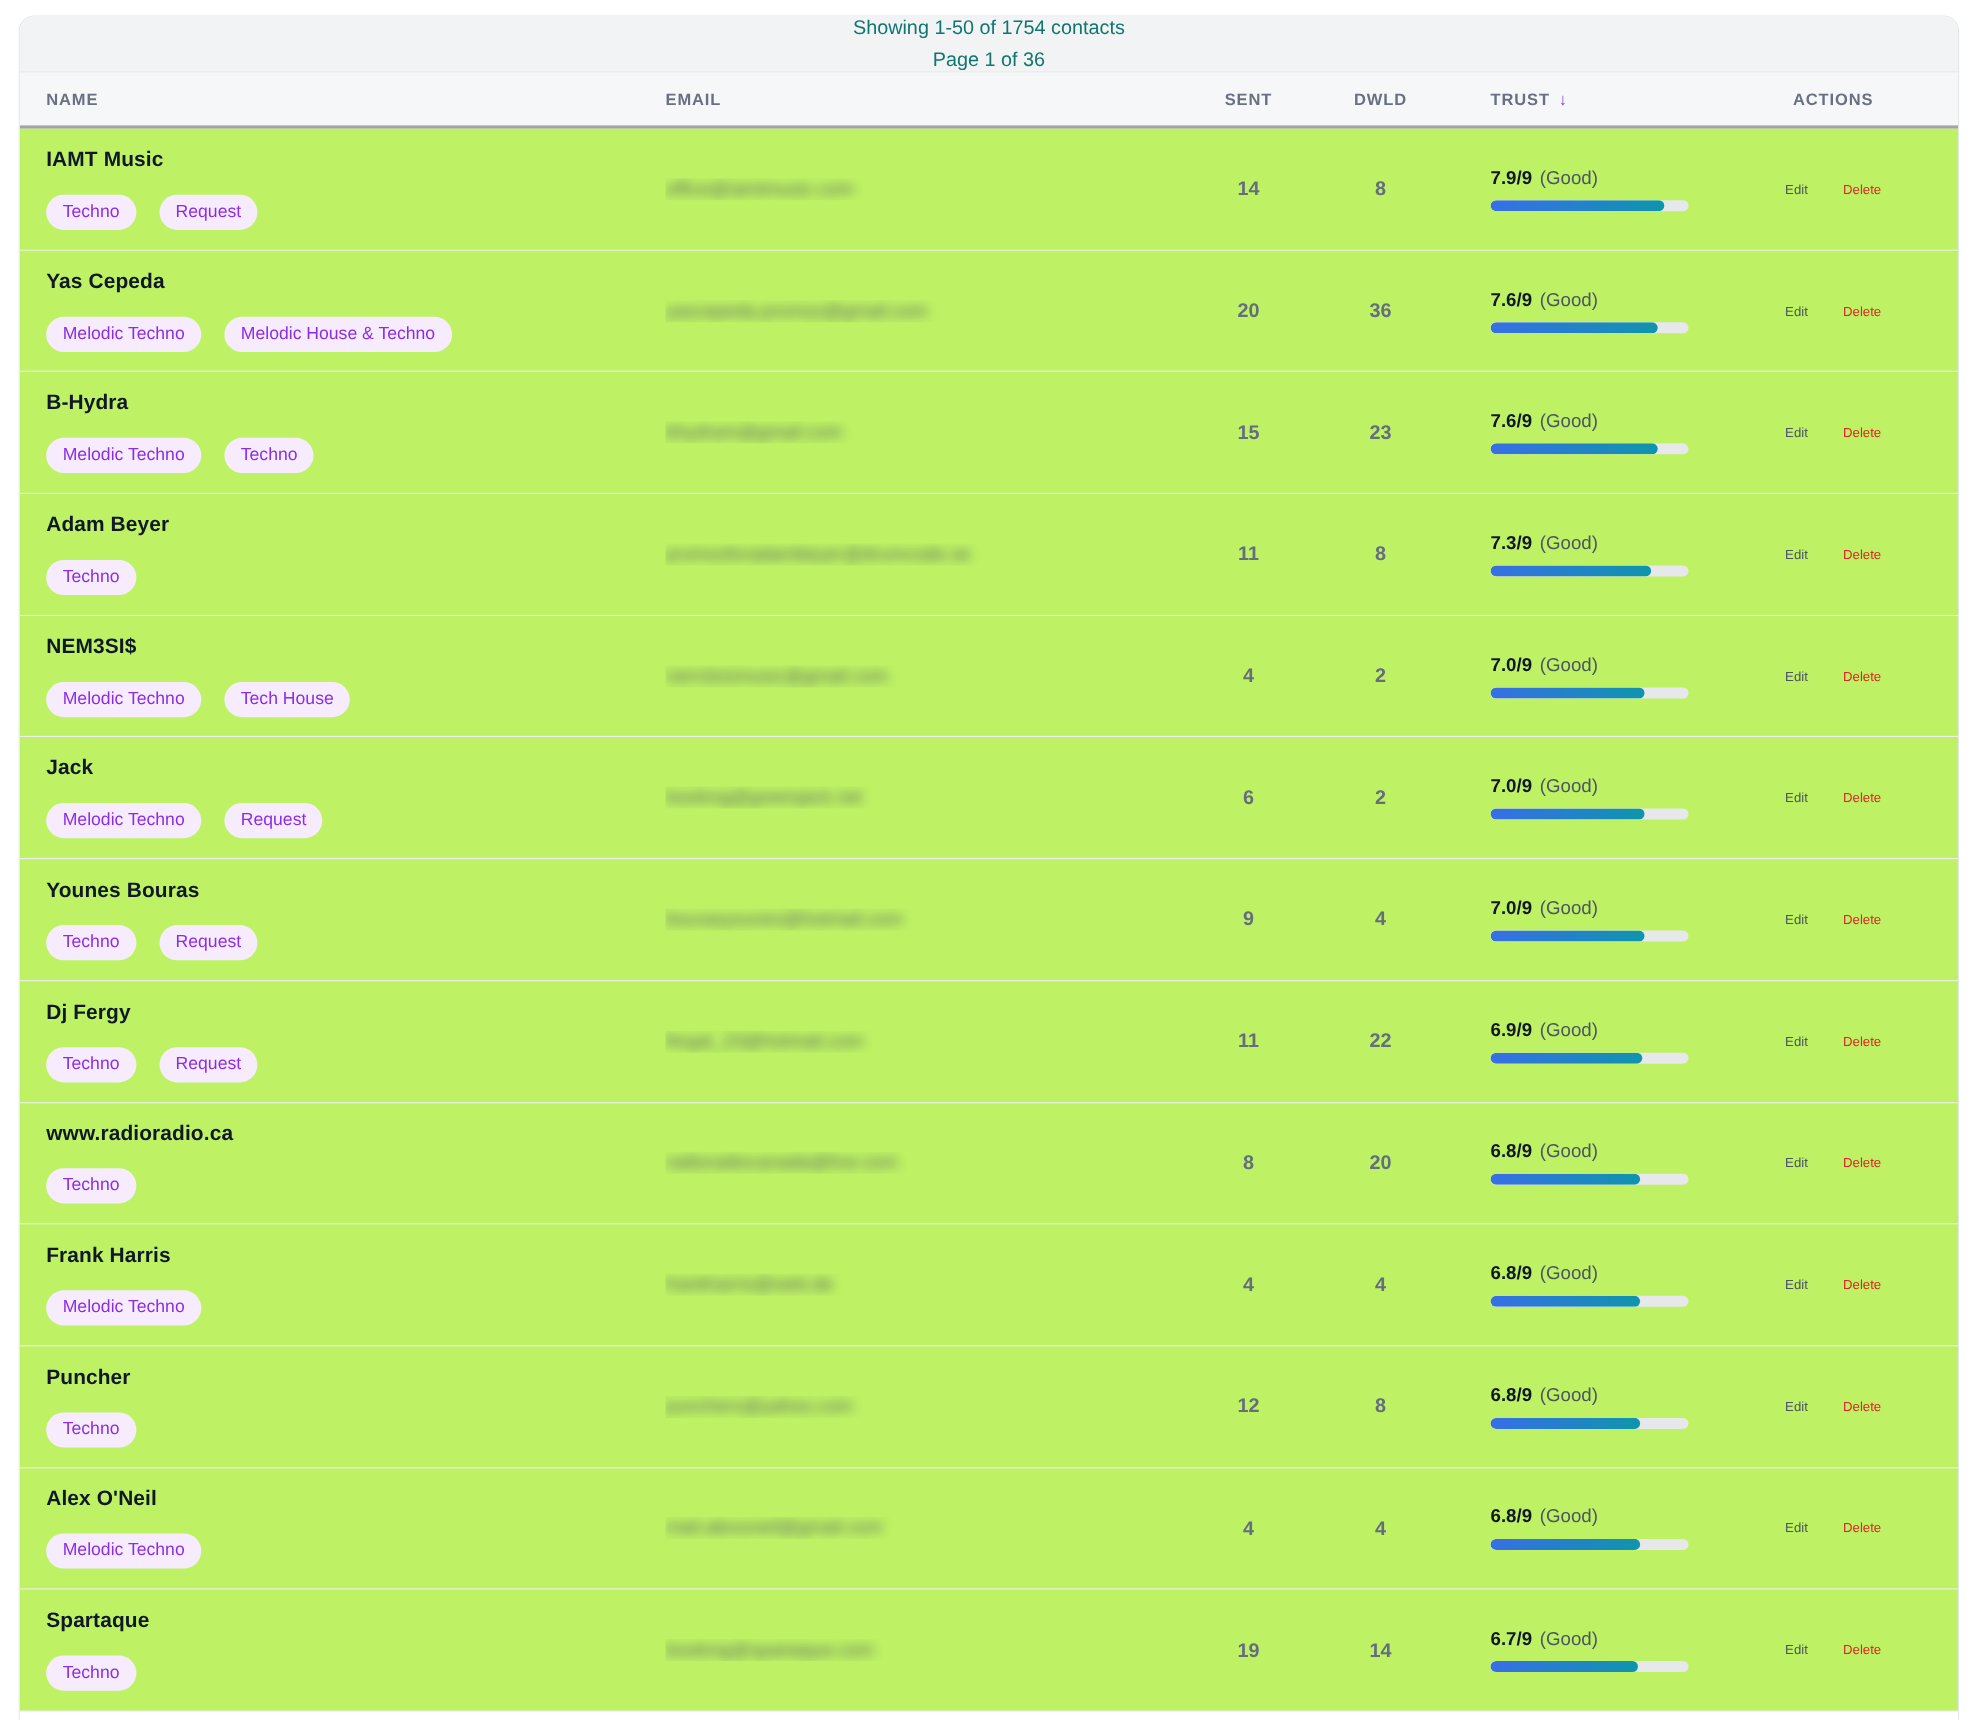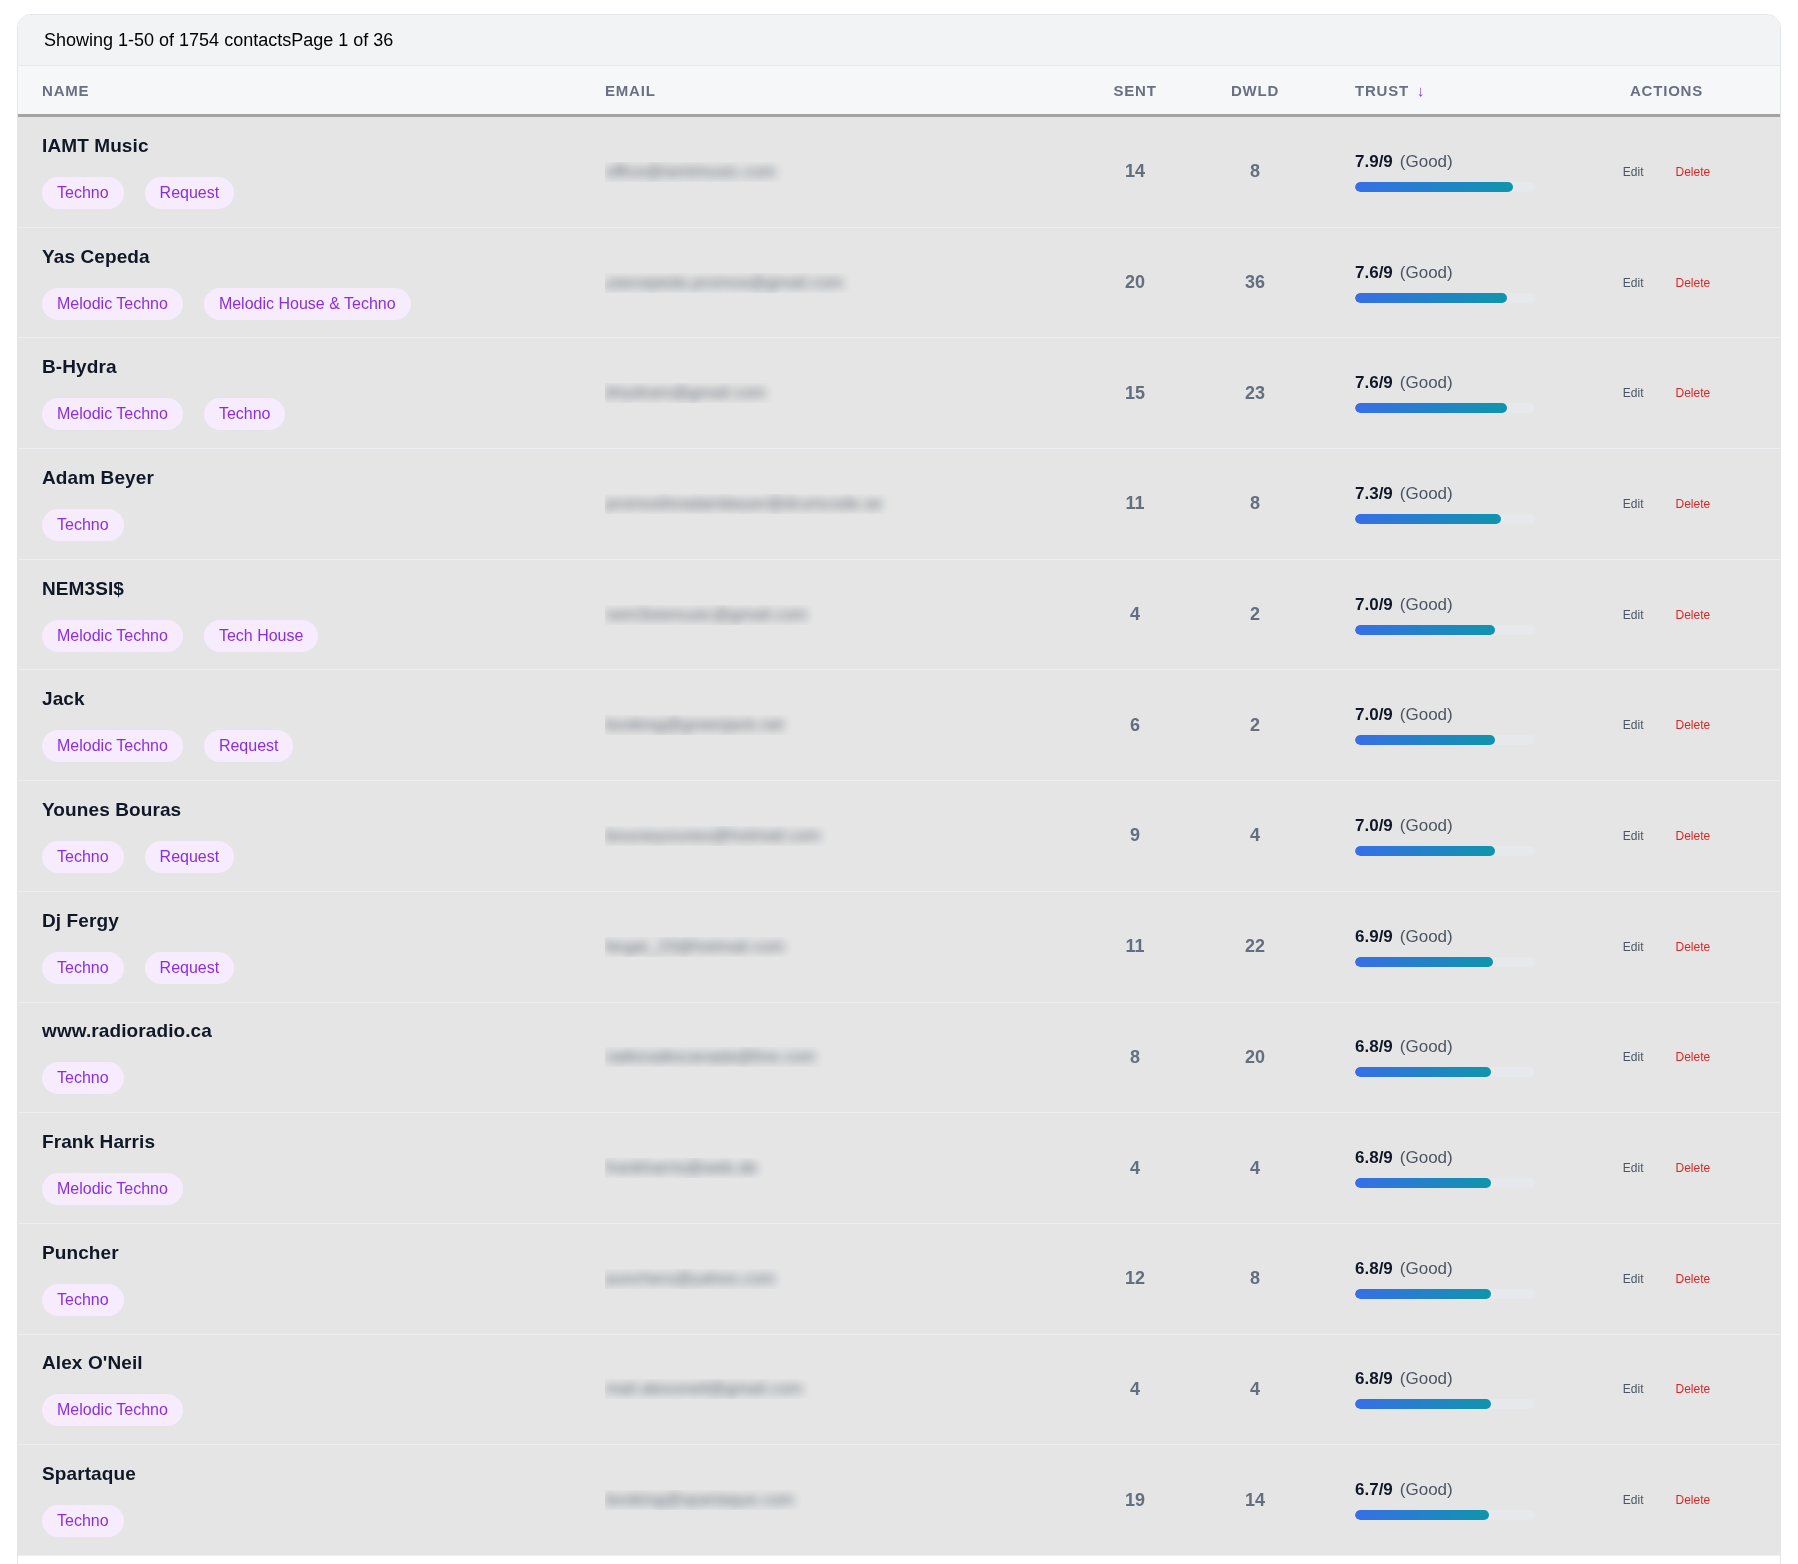--- a/index.html
+++ b/index.html
@@ -8,41 +8,41 @@
     font-family:"Liberation Sans", sans-serif;
     -webkit-font-smoothing:antialiased;
   }
   .card{
     position:absolute;left:17px;top:14px;width:1764px;height:1600px;
     background:#ffffff;border:1px solid #e4e6ea;border-radius:14px;
     box-sizing:border-box;overflow:hidden;
   }
   .topbar{
     height:50px;background:#f2f3f5;border-bottom:1px solid #e6e8eb;
-    display:flex;align-items:center;
-    padding:0 26px;color:#000000;font-size:18px;
+    display:flex;align-items:center;justify-content:space-between;
+    padding:0 26px;color:#0f766e;font-size:18px;flex-direction:column;
   }
   .grid{
     display:grid;
     grid-template-columns:563px 470px 120px 120px 262px 1fr;
     align-items:center;
     padding:0 24px;
   }
   .colheaders{
     height:48px;background:#f6f7f9;border-bottom:3px solid #a3a3a3;
     color:#687082;font-size:15px;font-weight:700;letter-spacing:.8px;
   }
   .colheaders .ch{white-space:nowrap;}
   .ch-center{text-align:center;}
   .ch-trust{padding-left:40px;}
   .ch-actions{text-align:center;}
   .sort-arrow{color:var(--sort-arrow);margin-left:8px;font-weight:700;}
   .row{
     height:110.7px;box-sizing:border-box;border-bottom:1px solid #eceef1;
-    background:#e5e5e5;
+    background:#bef264;
   }
   .name-cell .contact-name{
     font-size:19px;font-weight:700;color:#101828;letter-spacing:.1px;
   }
   .tags{display:flex;gap:21px;margin-top:20px;}
   .tag{
     background:var(--tag-bg);color:var(--tag-text);
     font-size:16px;line-height:1;padding:8px 15px;border-radius:999px;
     white-space:nowrap;
   }

